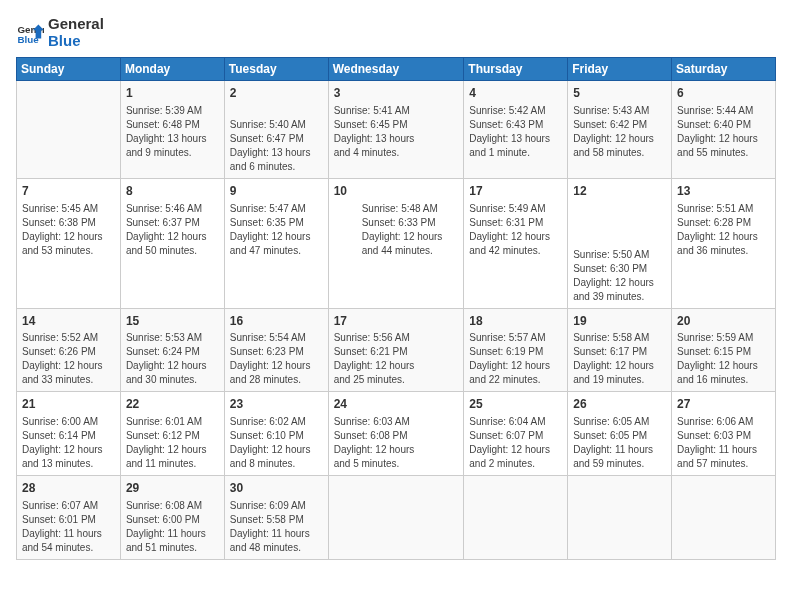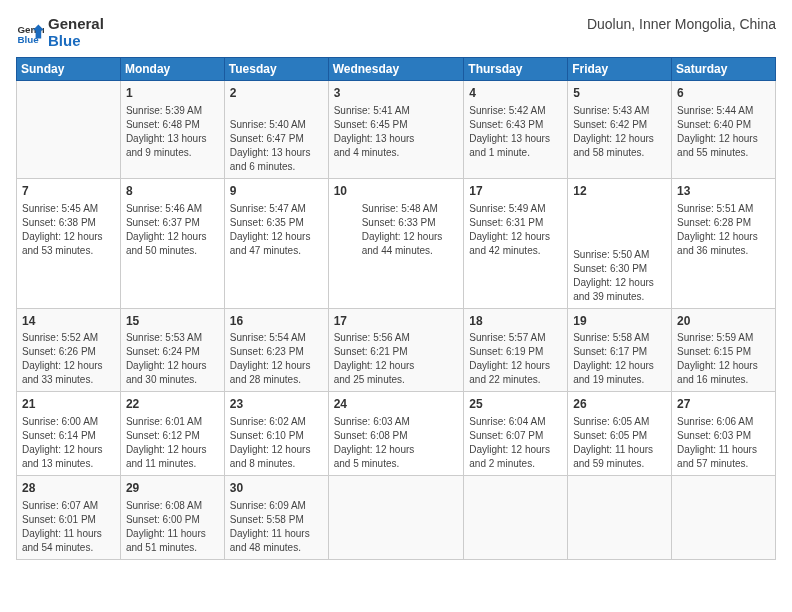--- a/index.html
+++ b/index.html
@@ -90,21 +90,20 @@
       <polygon points="32,8 40,16 36,16 36,28 28,28 28,16 24,16" fill="#1a6bbf"></polygon>
     </svg>
     <div>
       <div style="font-size:15px;font-weight:bold;color:#333;line-height:1.1;">
         <span style="color:#333;">General</span>
       </div>
       <div style="font-size:15px;font-weight:bold;color:#1a6bbf;line-height:1.1;">Blue</div>
     </div>
   </div>
   <div class="title-block">
-    <h2>Duolun, Inner Mongolia, China</h2>
   </div>
 </div>
 
 <table>
   <thead>
     <tr>
     <th>Sunday</th>
         <th>Monday</th>
         <th>Tuesday</th>
         <th>Wednesday</th>

